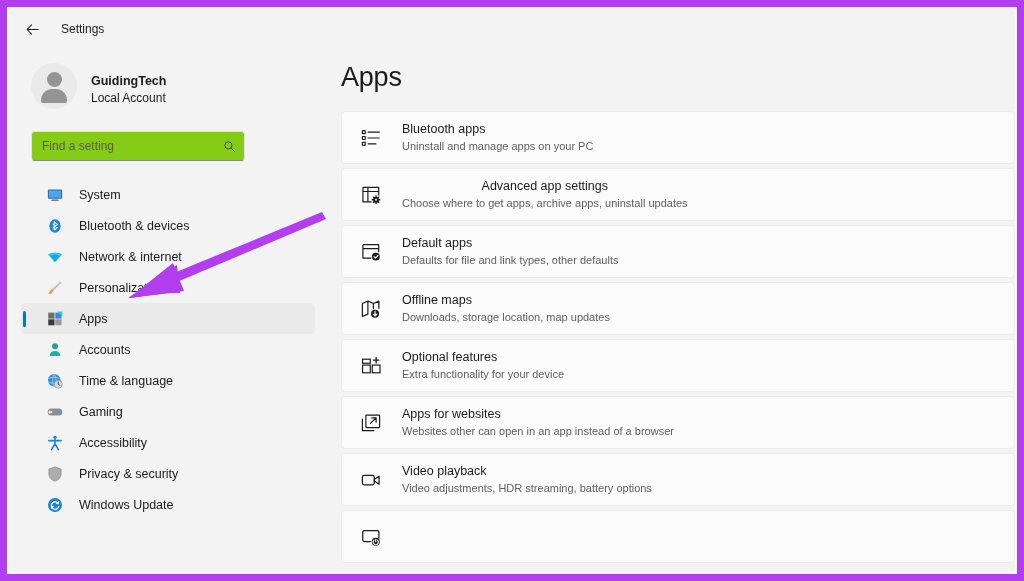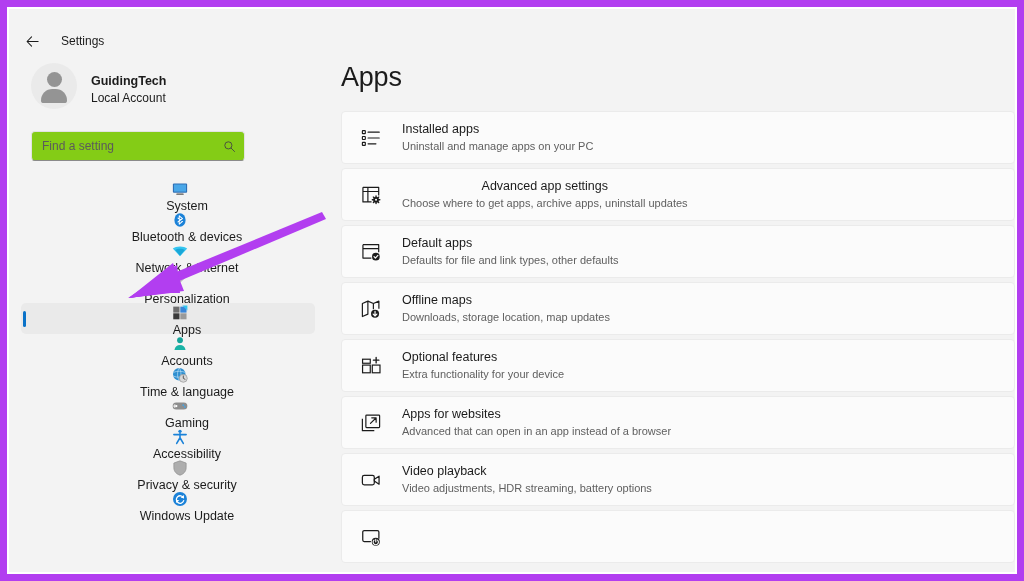--- a/index.html
+++ b/index.html
@@ -24,21 +24,21 @@
     position: relative;
     width: 100%; height: 100%;
     background: #f3f3f3;
     border: 2px solid #ffffff;
     overflow: hidden;
   }
 
   
   #titlebar {
     position: absolute;
-    left: 0; top: 12px;
+    left: 0; top: 0;
     width: 100%; height: 40px;
     background: #f3f3f3;
     display: flex;
     align-items: center;
   }
   #back-button {
     width: 30px; height: 30px;
     margin-left: 8px;
     display: flex; align-items: center; justify-content: center;
     border-radius: 4px;
@@ -117,21 +117,20 @@
   
   #nav { margin-top: 18px; }
   .nav-item {
     position: relative;
     height: 31px;
     margin: 0 12px 0 12px;
     padding-left: 24px;
     display: flex;
     align-items: center;
     border-radius: 5px;
-    flex-direction: column;
   }
   .nav-item.selected { background: #eaeaea; }
   .nav-item .indicator {
     position: absolute;
     left: 2px; top: 50%;
     margin-top: -8px;
     width: 3px; height: 16px;
     border-radius: 2px;
     background: #0a72c8;
     display: none;
@@ -350,21 +349,21 @@
           <div class="card">
             <span class="card-icon">
               <svg width="22" height="22" viewBox="0 0 24 24">
                 <rect x="2.6" y="4" width="3.2" height="3.2" rx="0.5" fill="none" stroke="#1b1b1b" stroke-width="1.25"></rect>
                 <rect x="2.6" y="10.4" width="3.2" height="3.2" rx="0.5" fill="none" stroke="#1b1b1b" stroke-width="1.25"></rect>
                 <rect x="2.6" y="16.8" width="3.2" height="3.2" rx="0.5" fill="none" stroke="#1b1b1b" stroke-width="1.25"></rect>
                 <path d="M8.8 5.6 L21 5.6 M8.8 12 L21 12 M8.8 18.4 L17.4 18.4" stroke="#1b1b1b" stroke-width="1.25" stroke-linecap="round"></path>
               </svg>
             </span>
             <span class="card-text">
-              <span class="card-title" style="display: block;">Installed apps</span>
+              <span class="card-title" style="display: block;">Bluetooth apps</span>
               <span class="card-sub" style="display: block;">Uninstall and manage apps on your PC</span>
             </span>
           </div>
           <div class="card">
             <span class="card-icon">
               <svg width="22" height="22" viewBox="0 0 24 24">
                 <path d="M3.2 3.6 L20.4 3.6 L20.4 12.6 M3.2 3.6 L3.2 19.6 L12.6 19.6 M3.2 8.2 L20.4 8.2 M8.6 3.6 L8.6 19.6" fill="none" stroke="#1b1b1b" stroke-width="1.3" stroke-linejoin="round"></path>
                 <circle cx="17.5" cy="17.2" r="3.1" fill="#1b1b1b"></circle>
                 <path d="M17.5 13.1 L17.5 21.3 M13.4 17.2 L21.6 17.2 M14.6 14.3 L20.4 20.1 M20.4 14.3 L14.6 20.1" stroke="#1b1b1b" stroke-width="1.5" stroke-linecap="round"></path>
                 <circle cx="17.5" cy="17.2" r="1.15" fill="#fbfbfb"></circle>
@@ -419,21 +418,21 @@
           <div class="card">
             <span class="card-icon">
               <svg width="22" height="22" viewBox="0 0 24 24">
                 <path d="M2.6 7.4 L2.6 20.4 L15.6 20.4" fill="none" stroke="#1b1b1b" stroke-width="1.3" stroke-linejoin="round"></path>
                 <rect x="6.4" y="3.4" width="15" height="13.6" rx="0.8" fill="none" stroke="#1b1b1b" stroke-width="1.3"></rect>
                 <path d="M11.4 12.4 L17.4 6.6 M12.8 6.4 L17.6 6.4 L17.6 11.2" fill="none" stroke="#1b1b1b" stroke-width="1.3" stroke-linecap="round" stroke-linejoin="round"></path>
               </svg>
             </span>
             <span class="card-text">
               <span class="card-title" style="display: block;">Apps for websites</span>
-              <span class="card-sub" style="display: block;">Advanced that can open in an app instead of a browser</span>
+              <span class="card-sub" style="display: block;">Websites other can open in an app instead of a browser</span>
             </span>
           </div>
           <div class="card">
             <span class="card-icon">
               <svg width="22" height="22" viewBox="0 0 24 24">
                 <rect x="2.6" y="7" width="13" height="10.4" rx="2" fill="none" stroke="#1b1b1b" stroke-width="1.35"></rect>
                 <path d="M15.6 11.2 L20.8 7.8 L20.8 16.6 L15.6 13.2 Z" fill="none" stroke="#1b1b1b" stroke-width="1.35" stroke-linejoin="round"></path>
               </svg>
             </span>
             <span class="card-text">

